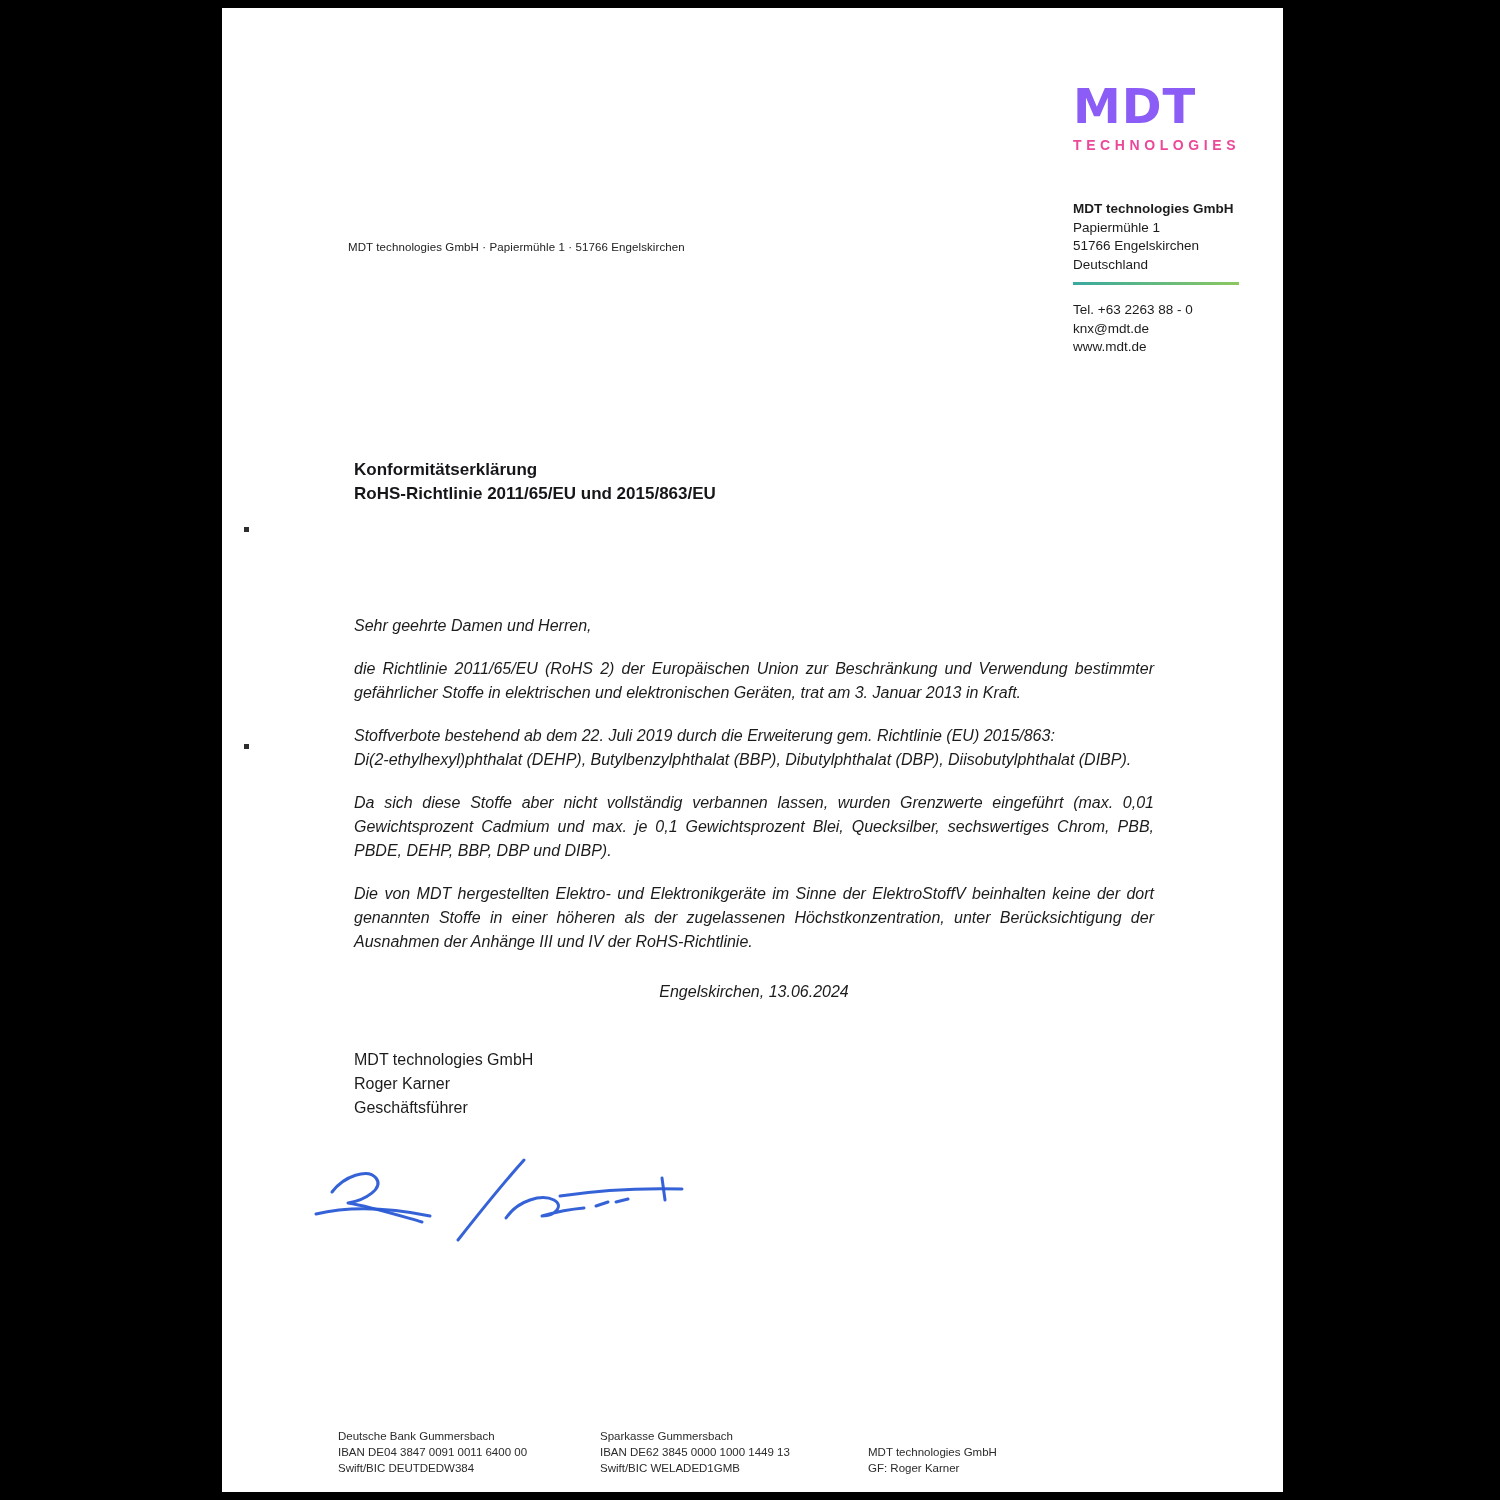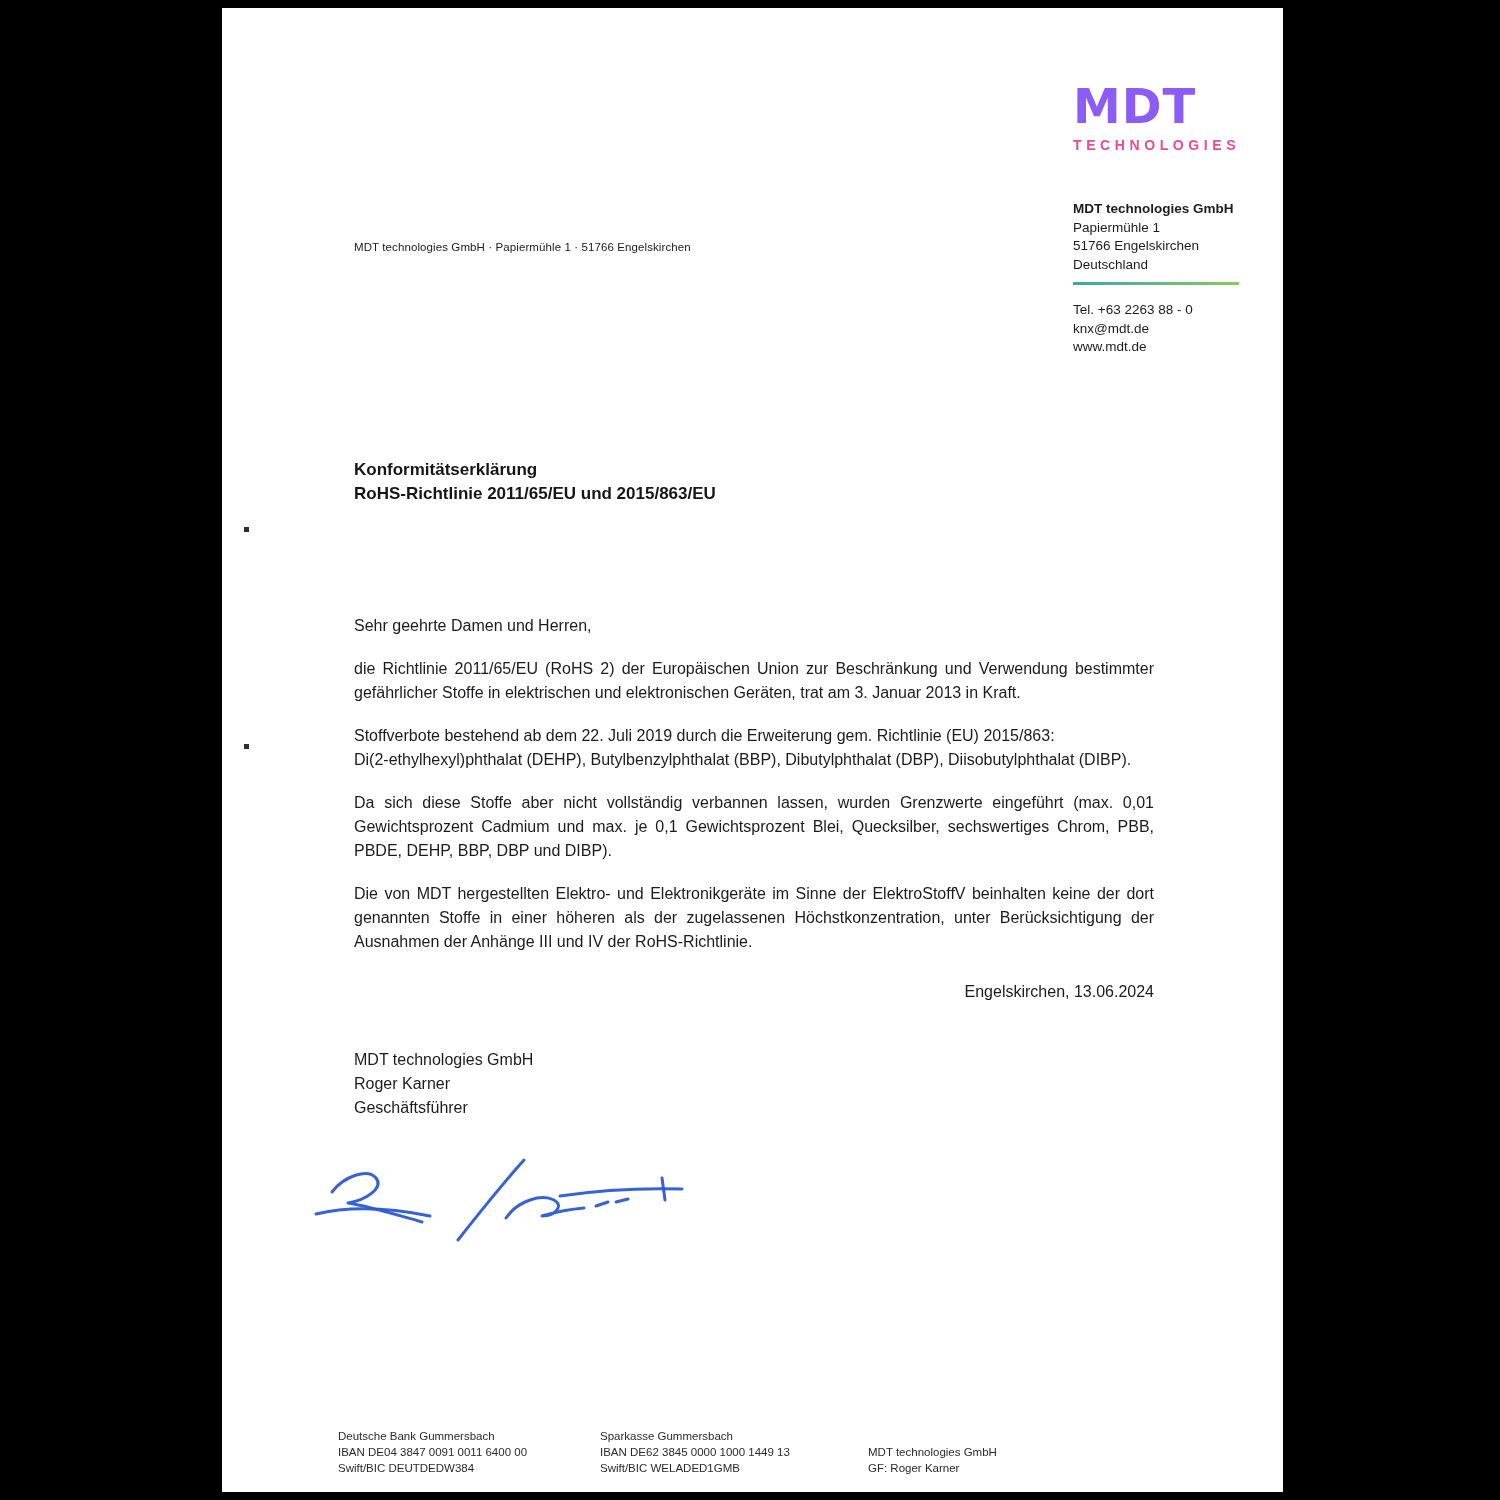--- a/index.html
+++ b/index.html
@@ -2,21 +2,21 @@
 <html><head>
 <meta charset="utf-8">
 <style>
   * { margin:0; padding:0; box-sizing:border-box; }
   html,body { width:1500px; height:1500px; background:#000; overflow:hidden;
               font-family:"Liberation Sans", sans-serif; }
   .page { position:absolute; left:222px; top:8px; width:1061px; height:1484px;
           background:#ffffff; color:#1b1b1d; }
 
   
-  .sender-line { position:absolute; left:132px; top:233px; font-size:11.5px; color:#222; letter-spacing:.1px; }
+  .sender-line { position:absolute; left:126px; top:233px; font-size:11.5px; color:#222; letter-spacing:.1px; }
 
   
   .logo-block { position:absolute; left:851px; top:74px; width:180px; }
   .logo-text { font-family:"DejaVu Sans", sans-serif; font-weight:900; font-size:48px;
                line-height:1; color:#8b5cf6; letter-spacing:1px; }
   .logo-sub  { margin-top:7px; font-weight:700; font-size:14px; letter-spacing:4.6px; color:#ec4899; }
 
   
   .addr-block { position:absolute; left:851px; top:192px; font-size:13.5px; line-height:18.5px; color:#1c1c1e; }
   .addr-name { font-weight:700; }
@@ -27,24 +27,24 @@
   .fold-mark { position:absolute; left:22px; width:5px; height:5px; background:#2e2e2e; }
   .fold-1 { top:519px; }
   .fold-2 { top:736px; }
 
   
   .title { position:absolute; left:132px; top:450px; font-size:17px; font-weight:700; line-height:24px; color:#16161a; }
 
   
   .body-text { position:absolute; left:132px; top:606px; width:800px;
                font-size:16px; line-height:24px; color:#1c1c1e; text-align:justify; }
-  .body-text p { margin:0 0 19px; }
+  .body-text p { margin:0 0 19px;font-style:italic; }
   .body-text .intro { display:block; }
   .salutation { text-align:left; }
-  .date-line { margin-top:26px !important; text-align:right; }
+  .date-line { margin-top:26px !important; text-align:center; }
   .sign-block { margin-top:44px; text-align:left; line-height:24px; }
 
   
   .signature { position:absolute; left:88px; top:1148px; width:380px; height:92px; }
   .signature path { fill:none; stroke:#2a5ad4; stroke-width:3; stroke-linecap:round; stroke-linejoin:round; opacity:.95; }
 
   
   .footer { position:absolute; left:116px; top:1420px; width:920px; display:flex;
             font-size:11.5px; line-height:16px; color:#2b2b2b;align-items:flex-end; }
   .footer .col { flex:none; }

